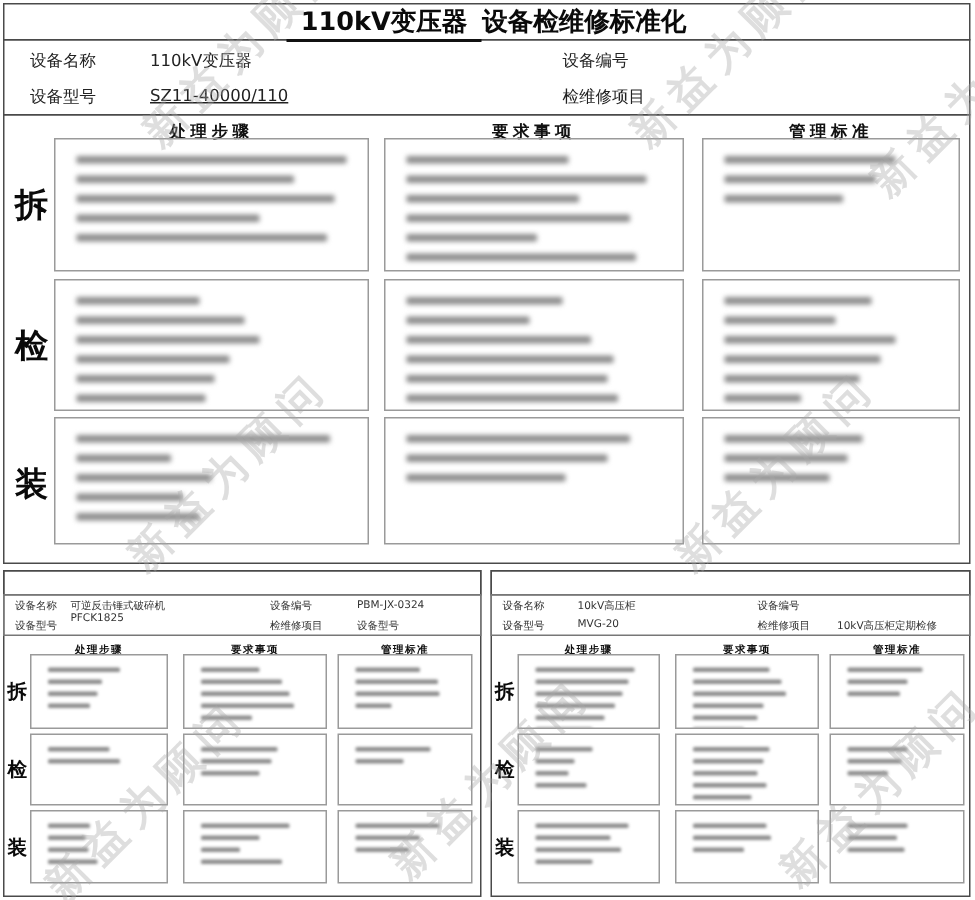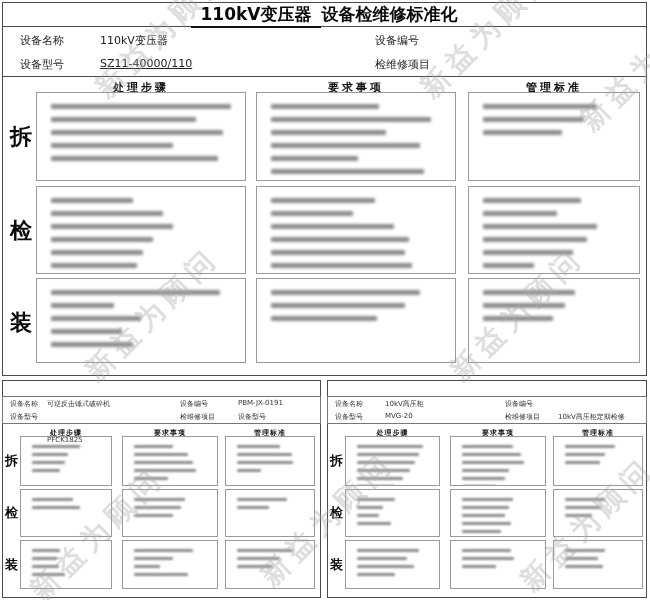--- a/index.html
+++ b/index.html
@@ -126,23 +126,23 @@
     </div>
 
   <div class="frame" style="left:2px;top:380px;width:319px;height:218px;"></div>
   <div class="frame" style="left:2px;top:380px;width:319px;height:17px;"></div>
   <div class="frame" style="left:2px;top:396px;width:319px;height:28px;border-color:#777;"></div>
 
 
   <span class="s-lbl" style="left:10px;top:399px;">设备名称</span>
   <span class="s-val" style="left:47px;top:399px;">可逆反击锤式破碎机</span>
   <span class="s-lbl" style="left:180px;top:399px;">设备编号</span>
-  <span class="s-val" style="left:238px;top:399px;">PBM-JX-0191</span>
+  <span class="s-val" style="left:238px;top:399px;">PBM-JX-0324</span>
   <span class="s-lbl" style="left:10px;top:412px;">设备型号</span>
-  <span class="s-val" style="left:47px;top:436px;text-align:center;">PFCK1825</span>
+  <span class="s-val" style="left:47px;top:408px;text-align:center;">PFCK1825</span>
   <span class="s-lbl" style="left:180px;top:412px;">检维修项目</span>
   <span class="s-val" style="left:238px;top:412px;">设备型号</span>
 
   <div class="s-col-h" style="left:20px;top:428px;width:92px;">处理步骤</div>
   <div class="s-col-h" style="left:122px;top:428px;width:96px;">要求事项</div>
   <div class="s-col-h" style="left:225px;top:428px;width:90px;">管理标准</div>
 
   <div class="s-row-lbl" style="left:4px;top:452px;width:15px;">拆</div>
   <div class="s-row-lbl" style="left:4px;top:504px;width:15px;">检</div>
   <div class="s-row-lbl" style="left:4px;top:556px;width:15px;">装</div>

